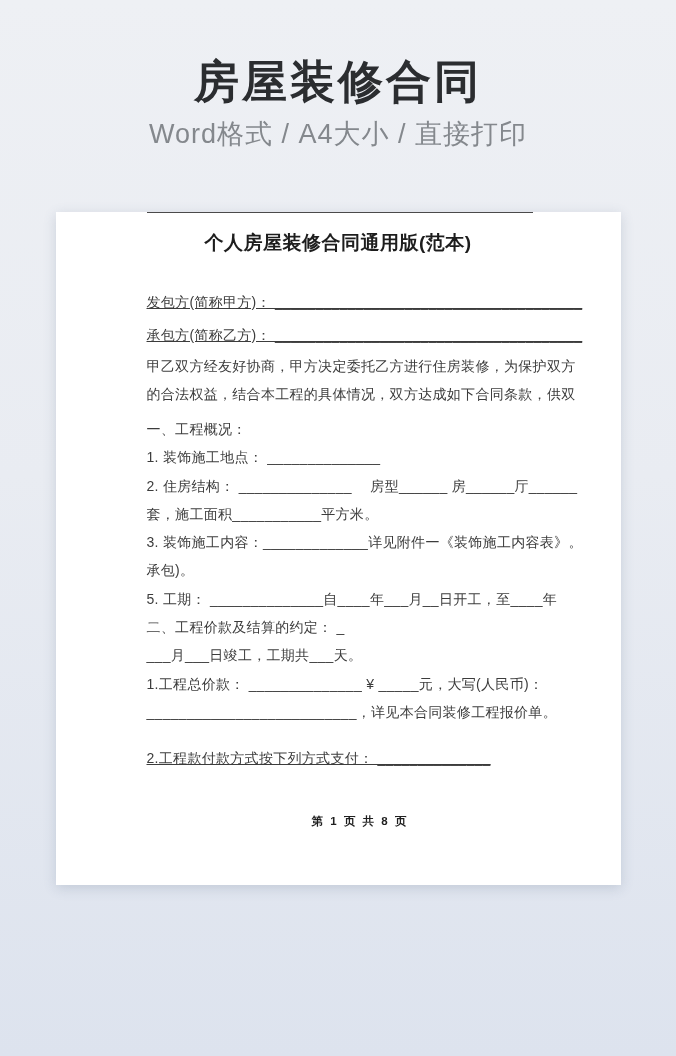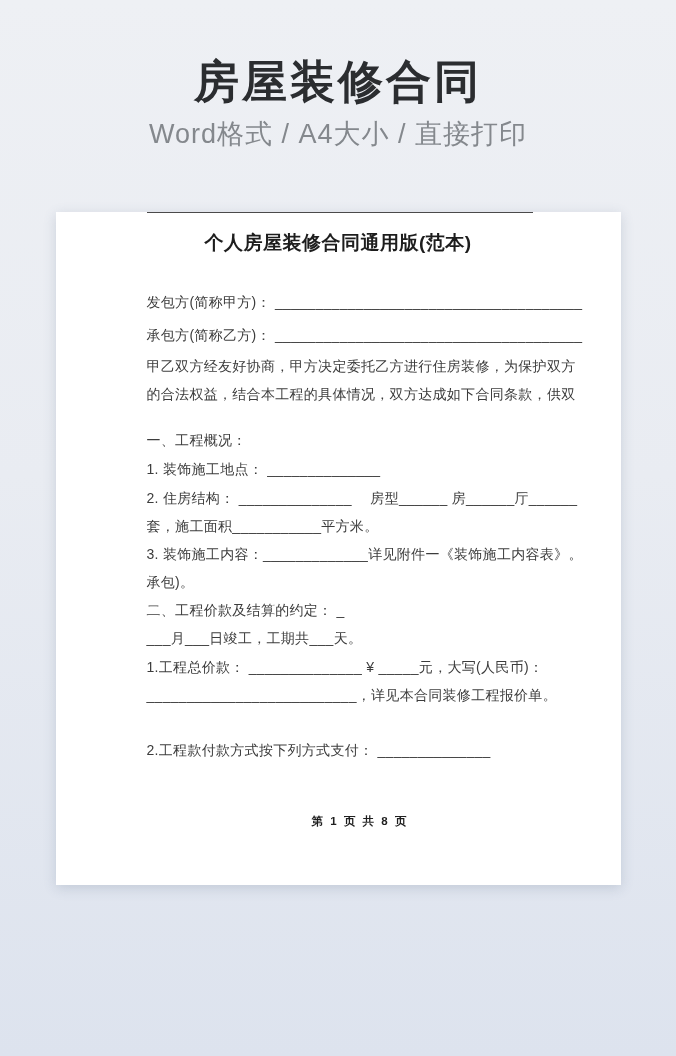--- a/index.html
+++ b/index.html
@@ -54,24 +54,24 @@
   .content {
     margin: 30px 28px 0 91px;
   }
   .ln {
     font-size: 14px;
     line-height: 28px;
     color: #3c3c3c;
     white-space: nowrap;
     letter-spacing: 0.3px;
   }
-  .ln.party { line-height: 33px; }
-  .ln.sec { margin-top: 19px; font-family: Liberation Serif, serif; }
+  .ln.party { line-height: 33px; text-decoration: underline; }
+  .ln.sec { margin-top: 7px; }
   .ln.gap-before { margin-top: 29px; }
-  .ln.gap-before-sm { margin-top: 27px; }
+  .ln.gap-before-sm { margin-top: 18px; text-decoration: underline; }
   .ln.push { margin-top: 1px; }
   .page-footer {
     position: absolute;
     left: 0;
     right: 0;
     bottom: 56px;
     text-align: center;
     font-size: 11.5px;
     font-weight: 700;
     color: #1f1f1f;
@@ -97,20 +97,21 @@
       <div class="ln party">发包方(简称甲方)： ______________________________________</div>
       <div class="ln party">承包方(简称乙方)： ______________________________________</div>
       <div class="ln">甲乙双方经友好协商，甲方决定委托乙方进行住房装修，为保护双方</div>
       <div class="ln">的合法权益，结合本工程的具体情况，双方达成如下合同条款，供双</div>
       <div class="ln sec">一、工程概况：</div>
       <div class="ln">1. 装饰施工地点： ______________</div>
       <div class="ln push">2. 住房结构： ______________　 房型______ 房______厅______</div>
       <div class="ln">套，施工面积___________平方米。</div>
       <div class="ln">3. 装饰施工内容：_____________详见附件一《装饰施工内容表》。</div>
       <div class="ln">承包)。</div>
+      <div class="ln push">5. 工期： ______________自____年___月__日开工，至____年</div>
       <div class="ln">二、工程价款及结算的约定： _</div>
       <div class="ln">___月___日竣工，工期共___天。</div>
       <div class="ln push">1.工程总价款： ______________ ¥ _____元，大写(人民币)：</div>
       <div class="ln">__________________________，详见本合同装修工程报价单。</div>
       <div class="ln gap-before-sm">2.工程款付款方式按下列方式支付： ______________</div>
     </div>
 
     <div class="page-footer">第 1 页 共 8 页</div>
   </div>
 

